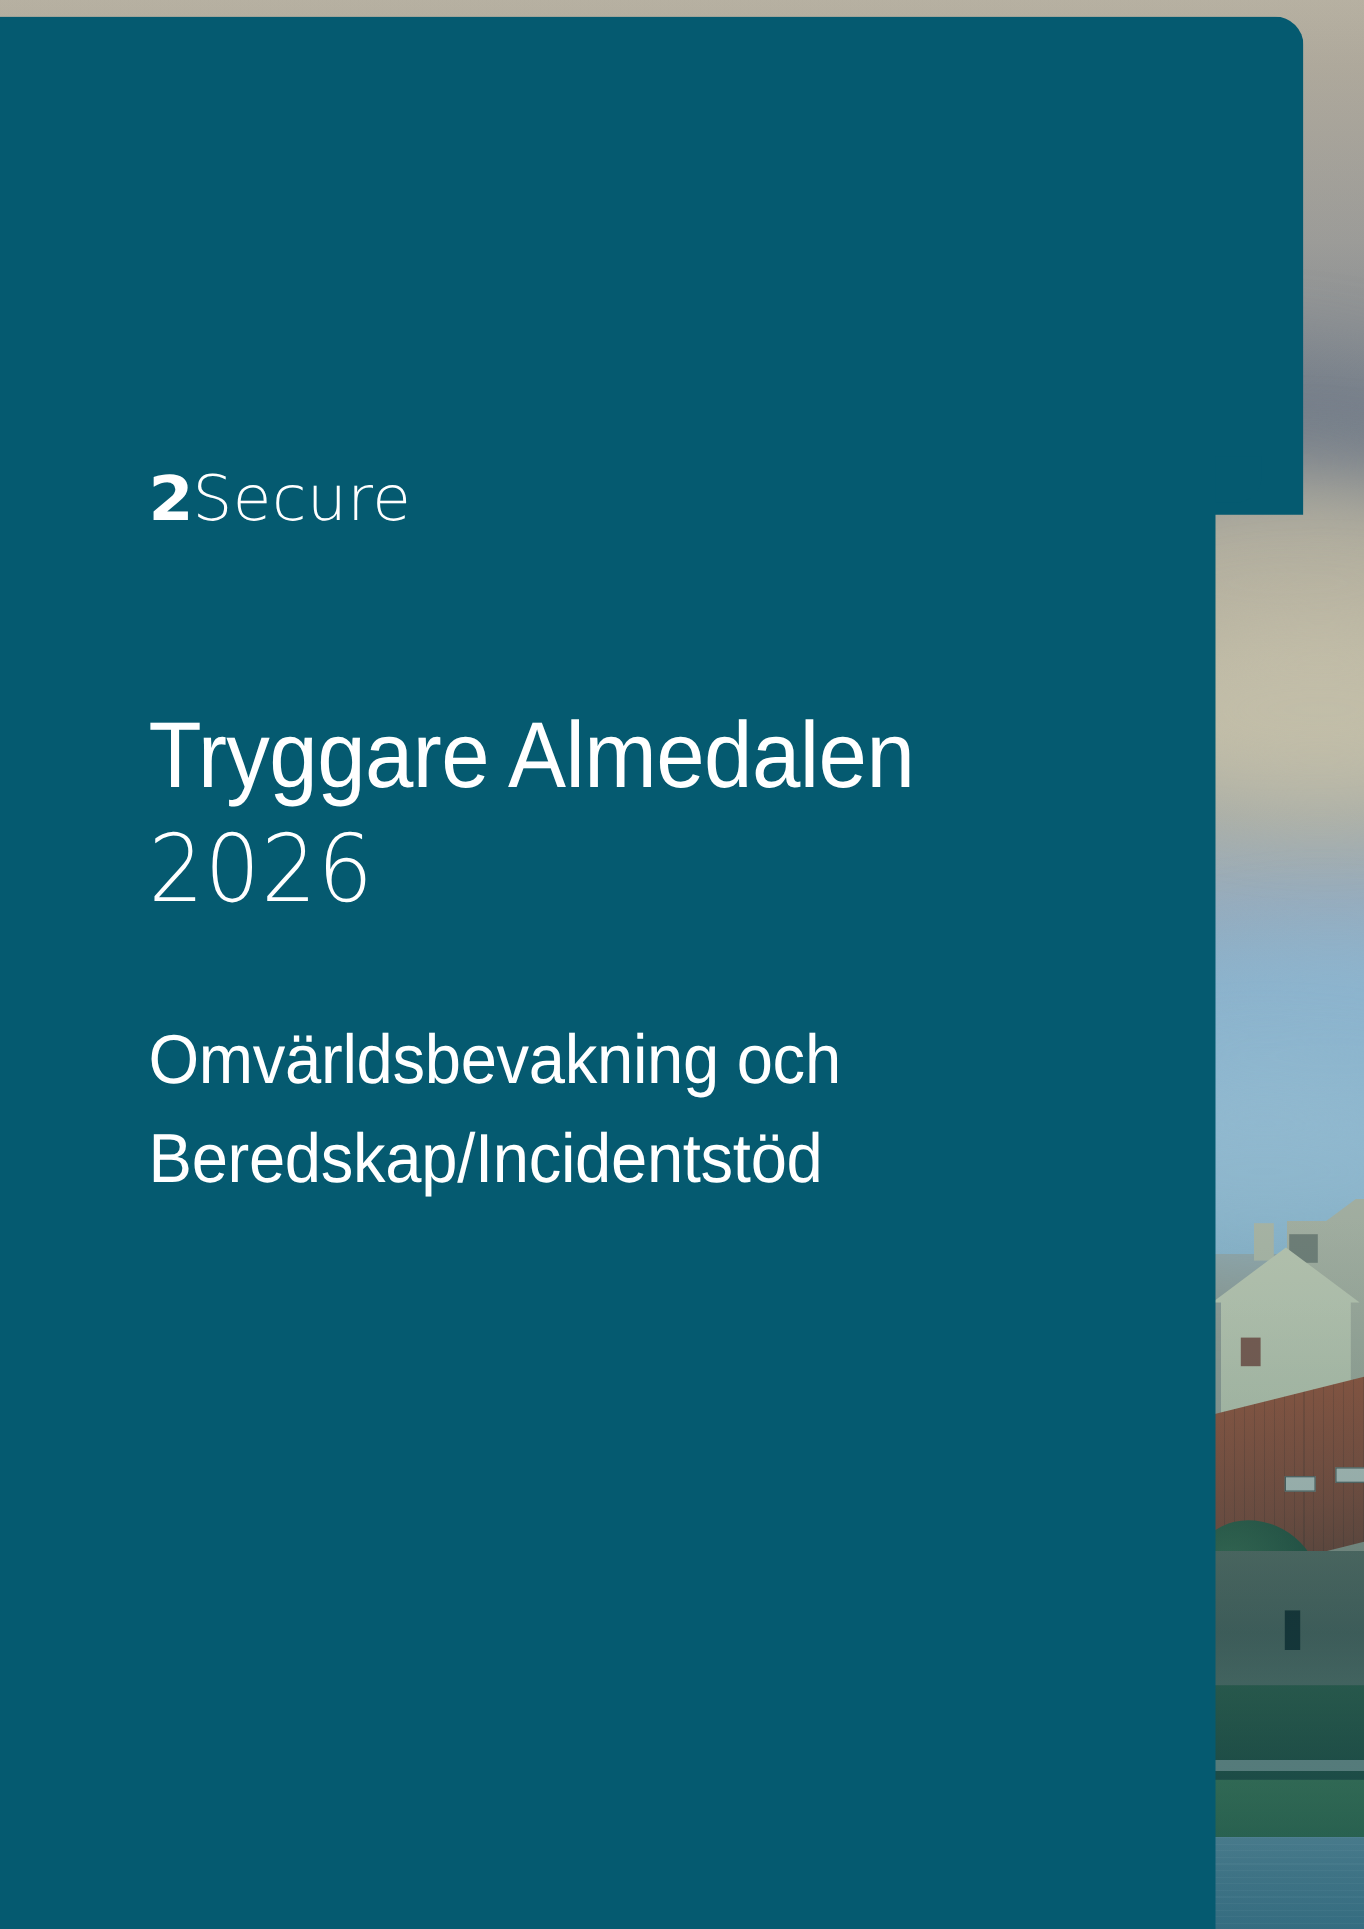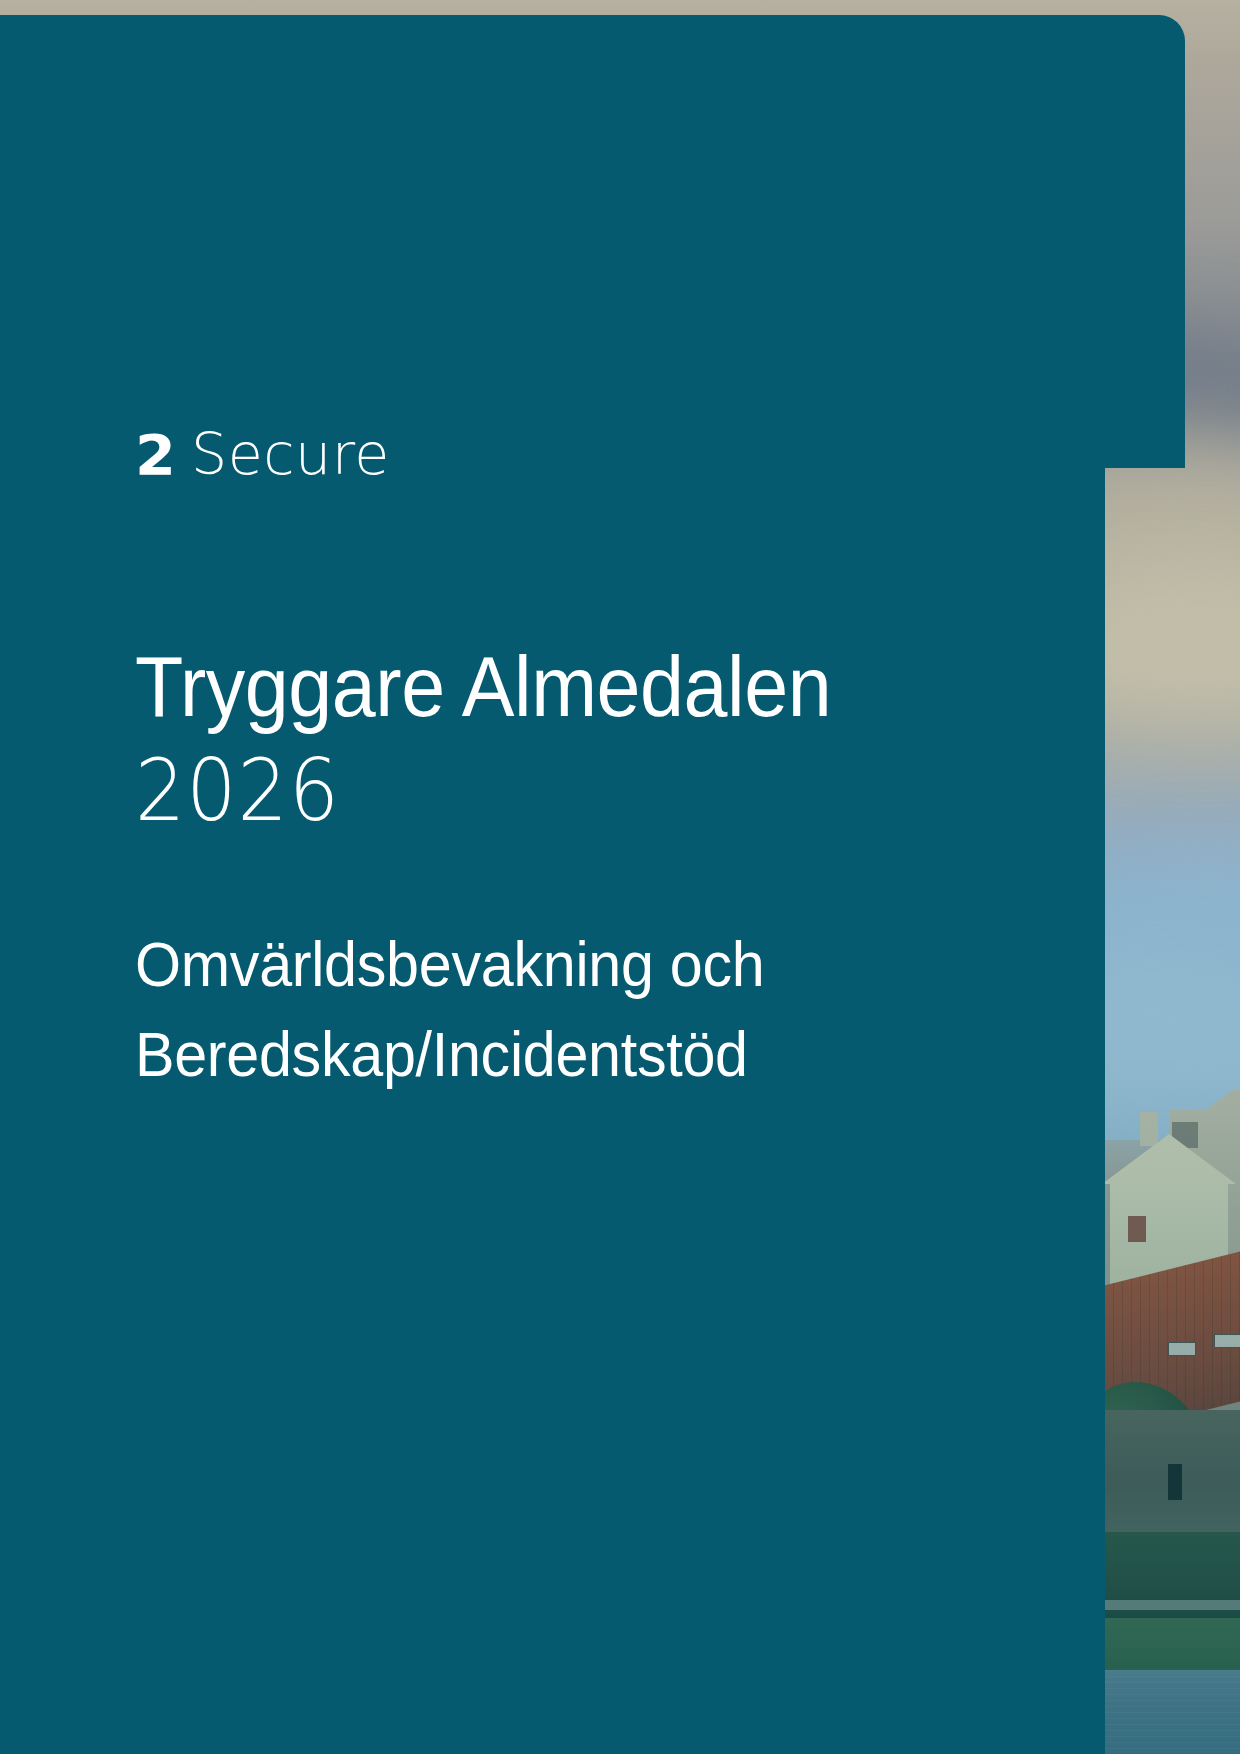--- a/index.html
+++ b/index.html
@@ -240,21 +240,21 @@
     letter-spacing: -1px;
     transform: scaleX(1.05);
     transform-origin: left bottom;
   }
   .logo-word {
     font-family: "DejaVu Sans", sans-serif;
     font-weight: 300;
     font-size: 57px;
     line-height: 1;
     letter-spacing: 0.5px;
-    margin-left: 18px;
+    margin-left: 2px;
   }
 
   .title {
     position: absolute;
     top: 578px;
     left: 0;
     width: 790px;
     color: #ffffff;
     font-family: "Liberation Sans", sans-serif;
     font-weight: 300;

